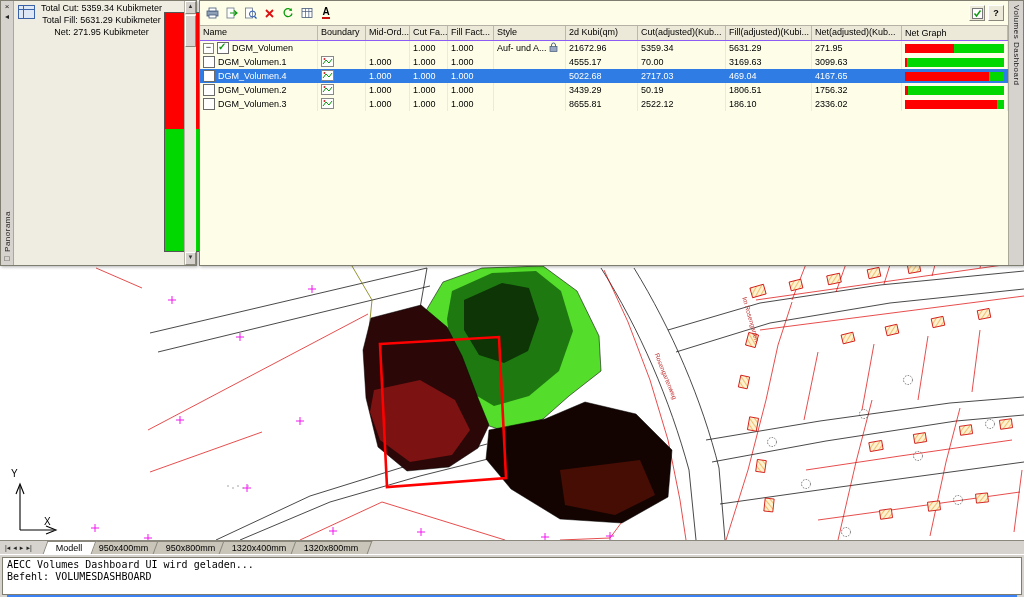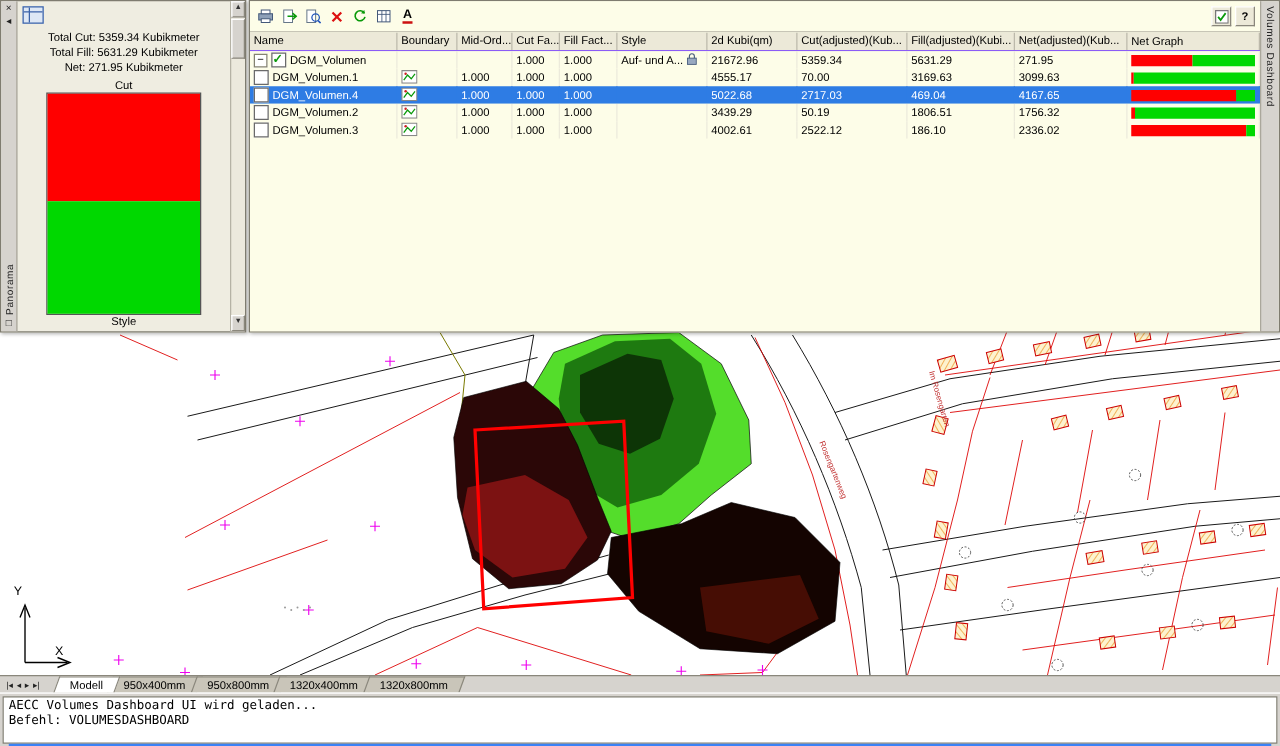--- a/index.html
+++ b/index.html
@@ -11,21 +11,21 @@
   #drawing svg{position:absolute;left:0;top:0}
   .street-label{position:absolute;color:#c23333;font-size:6.5px;white-space:nowrap;transform-origin:0 0}
   .ucs-label{position:absolute;font-size:10px;color:#000}
 
   
   #panorama{position:absolute;left:0;top:0;width:197px;height:266px;display:flex;z-index:5;
             background:#efede1;border:1px solid #7f7c70;box-shadow:1px 1px 3px rgba(0,0,0,.3);box-sizing:border-box}
   .pstrip{width:12px;background:#d6d3ce;border-right:1px solid #aaa79b;display:flex;flex-direction:column;align-items:center;padding:1px 0;flex:none}
   .sicon{width:10px;height:10px;line-height:9px;text-align:center;font-size:8px;color:#222}
   .vtext-left{writing-mode:vertical-rl;transform:rotate(180deg);font-size:8px;color:#222;margin-top:auto;margin-bottom:2px;letter-spacing:.5px}
-  .pbody{flex:1;display:flex;flex-direction:column;min-width:0}
+  .pbody{flex:1;display:flex;flex-direction:row;min-width:0}
   .ptoolbar{height:18px;display:flex;align-items:center;padding:2px 4px;gap:4px;flex:none}
   .grid-icon{width:15px;height:12px;border:1px solid #3a62a8;background:#dde7f5;position:relative}
   .grid-icon::before{content:"";position:absolute;left:4px;top:0;bottom:0;width:1px;background:#3a62a8}
   .grid-icon::after{content:"";position:absolute;left:0;right:0;top:3px;height:1px;background:#3a62a8}
   .pstats{text-align:center;line-height:12px;padding:1px 2px 3px;flex:none}
   .pchart{flex:1;display:flex;flex-direction:column;align-items:center;padding:0 0 2px;min-height:0}
   .clabel{line-height:11px;flex:none}
   .bar-stack{width:122px;flex:1;display:flex;flex-direction:column;border:1px solid #555;min-height:0}
   .bar-stack .seg{width:100%;flex-basis:0}
   .pscroll{width:11px;background:#ece9dd;border-left:1px solid #b5b2a5;display:flex;flex-direction:column;flex:none}
@@ -431,21 +431,21 @@
                   <rect x="0.5" y="0.5" width="12" height="10" fill="#fff" stroke="#888"></rect>
                   <path d="M2,8 L5,4 L8,7 L11,3" stroke="#0a9a0a" stroke-width="1" fill="none"></path>
                   <circle cx="3.5" cy="3" r="1" fill="#cc2222"></circle>
                 </svg>
             </span>
           </div>
           <div class="cell c-mid">1.000</div>
           <div class="cell c-cutf">1.000</div>
           <div class="cell c-fillf">1.000</div>
           <div class="cell c-style"></div>
-          <div class="cell c-area">4002.61</div>
+          <div class="cell c-area">8655.81</div>
           <div class="cell c-cut">2522.12</div>
           <div class="cell c-fill">186.10</div>
           <div class="cell c-net">2336.02</div>
           <div class="cell c-graph">
               <span class="bar-cut" style="width: 93%;"></span>
               <span class="bar-fill" style="width: 7%;"></span>
             </div>
         </div>
 
         <div class="tfill"></div>

